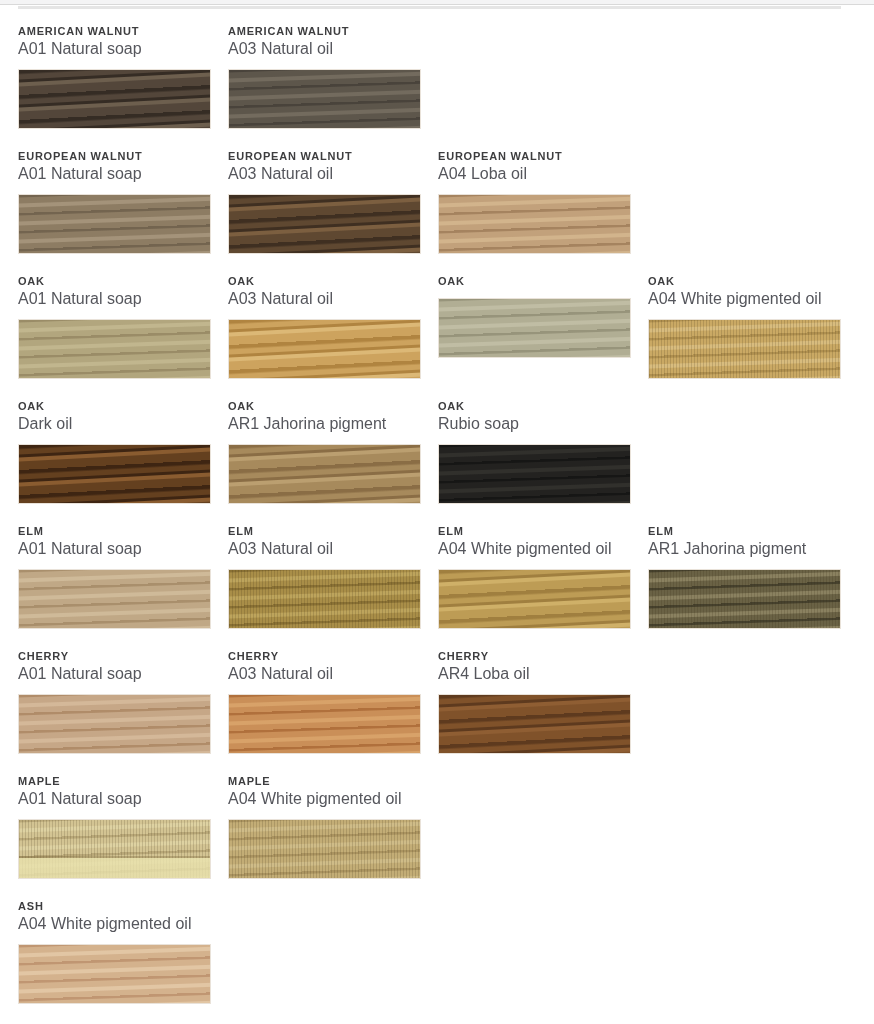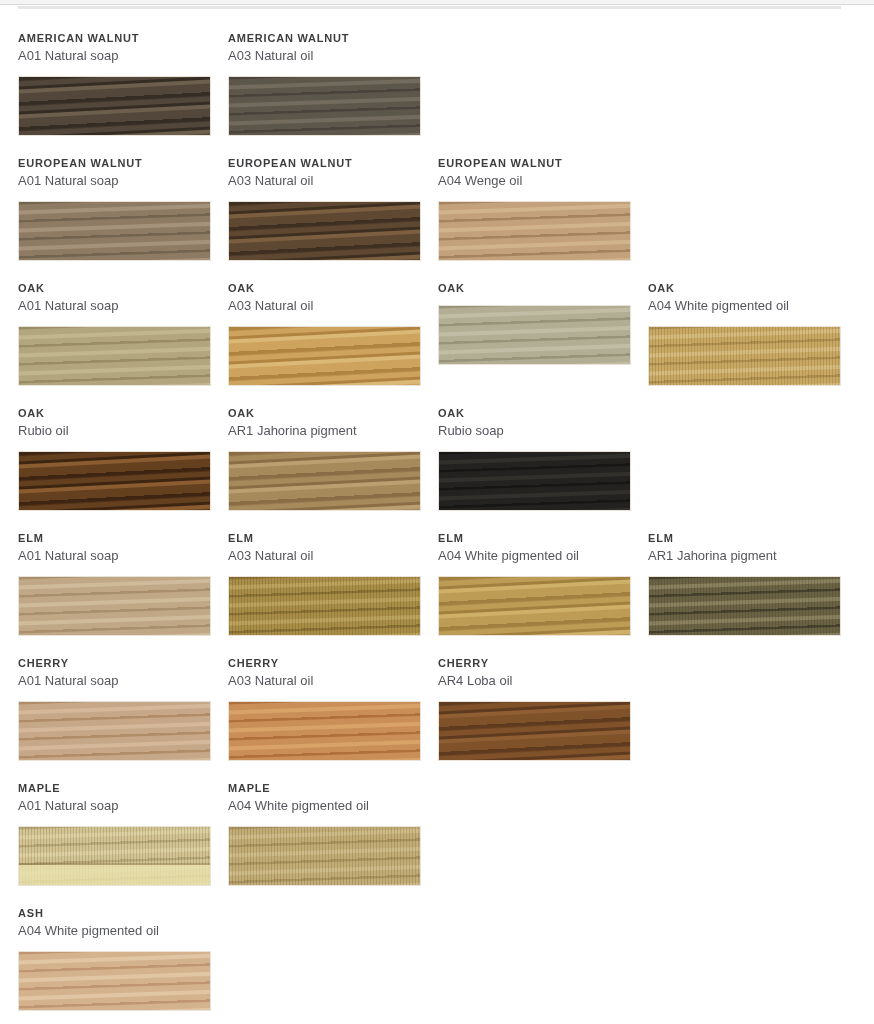--- a/index.html
+++ b/index.html
@@ -12,36 +12,36 @@
   .top-strip {
     width:874px; height:5px;
     background:#f4f4f5;
     border-bottom:1px solid #d9d9d9;
   }
   .top-line {
     margin:1px 0 0 18px;
     width:823px; height:3px;
     background:#e5e5e5;
   }
-  .grid { margin:22px 0 0 18px; }
+  .grid { margin:15px 0 0 18px; }
   .row {
     display:flex;
     gap:17px;
     margin-bottom:20px;
   }
   .cell { width:193px; }
   .wood {
     font-size:11px; font-weight:700;
     letter-spacing:0.8px;
     color:#3d3d3f;
     text-transform:uppercase;
     line-height:14px;
   }
   .finish {
-    font-size:13px; font-weight:400;
+    font-size:16px; font-weight:400;
     color:#55565c;
     line-height:20px;
     margin-top:1px;
   }
   .swatch {
     margin-top:10px;
     width:193px; height:60px;
     border:1px solid #e9e2d9;
     background-color:#999;
   }
@@ -83,21 +83,21 @@
     <figcaption>
       <div class="wood">EUROPEAN WALNUT</div>
       <div class="finish">A03 Natural oil</div>
     </figcaption>
     <div class="swatch" style="background-color: rgb(95, 72, 49); background-image: repeating-linear-gradient(177deg, rgb(63, 47, 33) 0px, rgb(63, 47, 33) 3px, rgb(95, 72, 49) 5px, rgb(95, 72, 49) 9px, rgb(63, 47, 33) 10px, rgb(63, 47, 33) 12px, rgb(124, 95, 64) 13px, rgb(124, 95, 64) 16px, rgb(95, 72, 49) 17px, rgb(95, 72, 49) 25px);"></div>
   </figure>
 
   <figure class="cell">
     <figcaption>
       <div class="wood">EUROPEAN WALNUT</div>
-      <div class="finish">A04 Wenge oil</div>
+      <div class="finish">A04 Loba oil</div>
     </figcaption>
     <div class="swatch" style="background-color: rgb(194, 161, 123); background-image: repeating-linear-gradient(178deg, rgb(165, 131, 95) 0px, rgb(165, 131, 95) 2px, rgb(194, 161, 123) 3px, rgb(194, 161, 123) 8px, rgb(210, 180, 140) 9px, rgb(210, 180, 140) 12px, rgb(194, 161, 123) 13px, rgb(194, 161, 123) 18px);"></div>
   </figure>
 </div>
       <div class="row">
   <figure class="cell">
     <figcaption>
       <div class="wood">OAK</div>
       <div class="finish">A01 Natural soap</div>
     </figcaption>
@@ -124,21 +124,21 @@
       <div class="wood">OAK</div>
       <div class="finish">A04 White pigmented oil</div>
     </figcaption>
     <div class="swatch" style="background-color: rgb(202, 169, 100); background-image: repeating-linear-gradient(90deg, rgba(50, 38, 15, 0.16) 0px, rgba(50, 38, 15, 0.16) 1px, rgba(0, 0, 0, 0) 1px, rgba(0, 0, 0, 0) 3px), repeating-linear-gradient(178deg, rgb(176, 144, 79) 0px, rgb(176, 144, 79) 2px, rgb(202, 169, 100) 3px, rgb(202, 169, 100) 8px, rgb(216, 188, 126) 9px, rgb(216, 188, 126) 12px, rgb(202, 169, 100) 13px, rgb(202, 169, 100) 18px);"></div>
   </figure>
 </div>
       <div class="row">
   <figure class="cell">
     <figcaption>
       <div class="wood">OAK</div>
-      <div class="finish">Rubio oil</div>
+      <div class="finish">Dark oil</div>
     </figcaption>
     <div class="swatch" style="background-color: rgb(100, 64, 31); background-image: repeating-linear-gradient(177deg, rgb(62, 37, 18) 0px, rgb(62, 37, 18) 3px, rgb(100, 64, 31) 5px, rgb(100, 64, 31) 9px, rgb(62, 37, 18) 10px, rgb(62, 37, 18) 12px, rgb(138, 92, 48) 13px, rgb(138, 92, 48) 16px, rgb(100, 64, 31) 17px, rgb(100, 64, 31) 25px);"></div>
   </figure>
 
   <figure class="cell">
     <figcaption>
       <div class="wood">OAK</div>
       <div class="finish">AR1 Jahorina pigment</div>
     </figcaption>
     <div class="swatch" style="background-color: rgb(167, 138, 92); background-image: repeating-linear-gradient(177deg, rgb(138, 109, 69) 0px, rgb(138, 109, 69) 3px, rgb(167, 138, 92) 5px, rgb(167, 138, 92) 9px, rgb(138, 109, 69) 10px, rgb(138, 109, 69) 12px, rgb(187, 159, 112) 13px, rgb(187, 159, 112) 16px, rgb(167, 138, 92) 17px, rgb(167, 138, 92) 25px);"></div>

